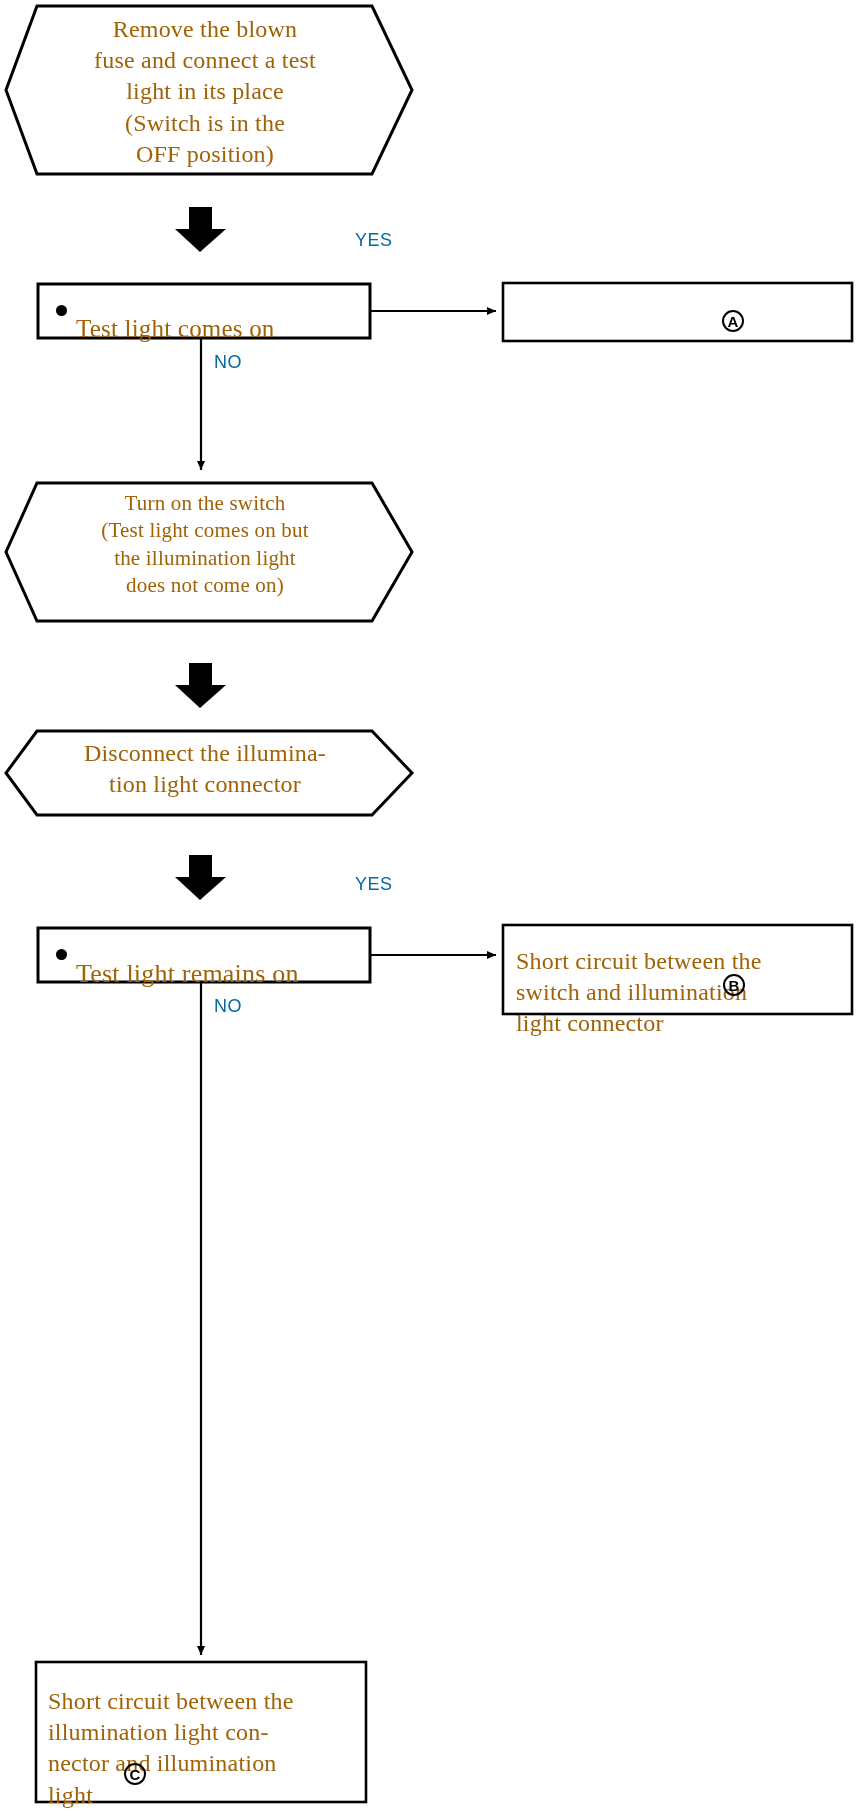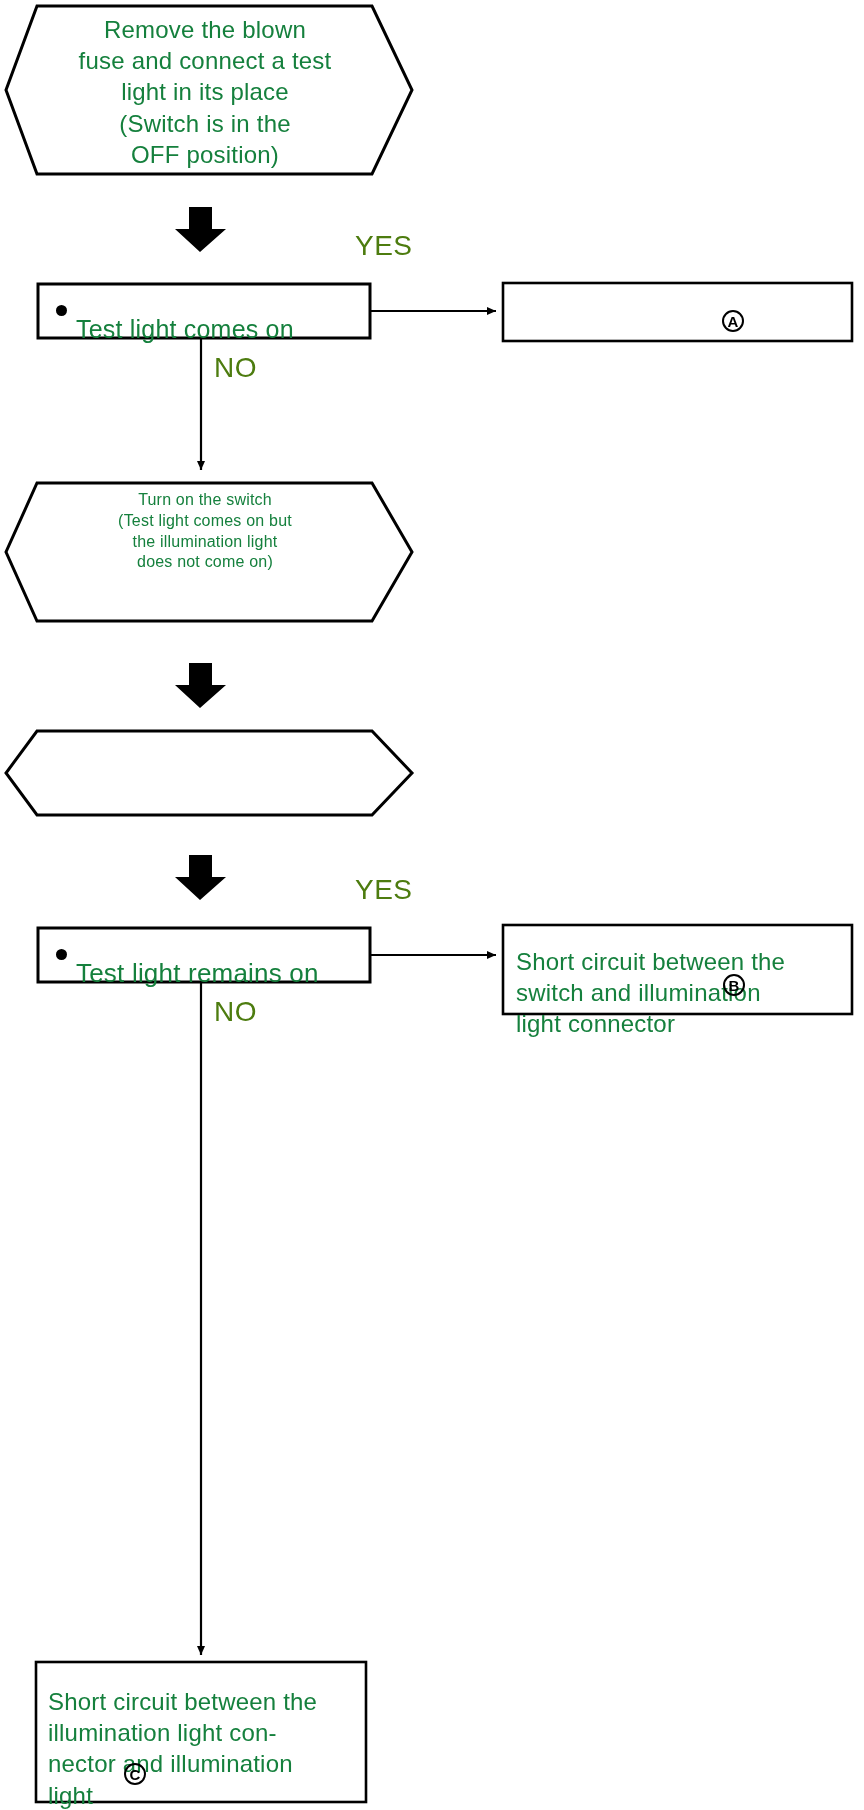--- a/index.html
+++ b/index.html
@@ -21,38 +21,38 @@
   }
   svg.flow-svg {
     position: absolute;
     left: 0;
     top: 0;
     width: 864px;
     height: 1810px;
   }
   .node-text {
     position: absolute;
-    font-family: Liberation Sans, sans-serif;
-    color: #15803d;
+    font-family: Liberation Serif, serif;
+    color: #a16207;
     line-height: 1.30;
     white-space: pre-line;
     letter-spacing: 0.2px;
   }
   .hex-text {
     text-align: center;
   }
   .box-text {
     text-align: left;
     margin-top: 16px;
   }
   .edge-label {
     position: absolute;
     font-family: "Liberation Sans", sans-serif;
-    font-size: 28px;
-    color: #4d7c0f;
+    font-size: 18px;
+    color: #0369a1;
     letter-spacing: 0.5px;
   }
   .bullet-dot {
     position: absolute;
     width: 11px;
     height: 11px;
     border-radius: 50%;
     background: #000000;
   }
   .ref-mark {
@@ -120,25 +120,27 @@
 OFF position)</div>
 
   <span class="bullet-dot" style="left:56px; top:305px;"></span>
   <div class="node-text box-text" style="left:76px; top:297px; width:290px; font-size:25px;">Test light comes on</div>
 
   <div class="edge-label" style="left:355px; top:230px;">YES</div>
   <div class="edge-label" style="left:214px; top:352px;">NO</div>
 
   <span class="ref-mark" style="left:722px; top:310px;">A</span>
 
-  <div class="node-text hex-text" style="left:40px; top:490px; width:330px; font-size:16px;">Turn on the switch
+  <div class="node-text hex-text" style="left:40px; top:490px; width:330px; font-size:21px;">Turn on the switch
 (Test light comes on but
 the illumination light
 does not come on)</div>
 
+  <div class="node-text hex-text" style="left:40px; top:738px; width:330px; font-size:24px;">Disconnect the illumina-
+tion light connector</div>
 
   <span class="bullet-dot" style="left:56px; top:949px;"></span>
   <div class="node-text box-text" style="left:76px; top:941px; width:290px; font-size:26px;">Test light remains on</div>
 
   <div class="edge-label" style="left:355px; top:874px;">YES</div>
   <div class="edge-label" style="left:214px; top:996px;">NO</div>
 
   <div class="node-text box-text" style="left:516px; top:930px; width:330px; font-size:24px;">Short circuit between the
 switch and illumination
 light connector</div>

